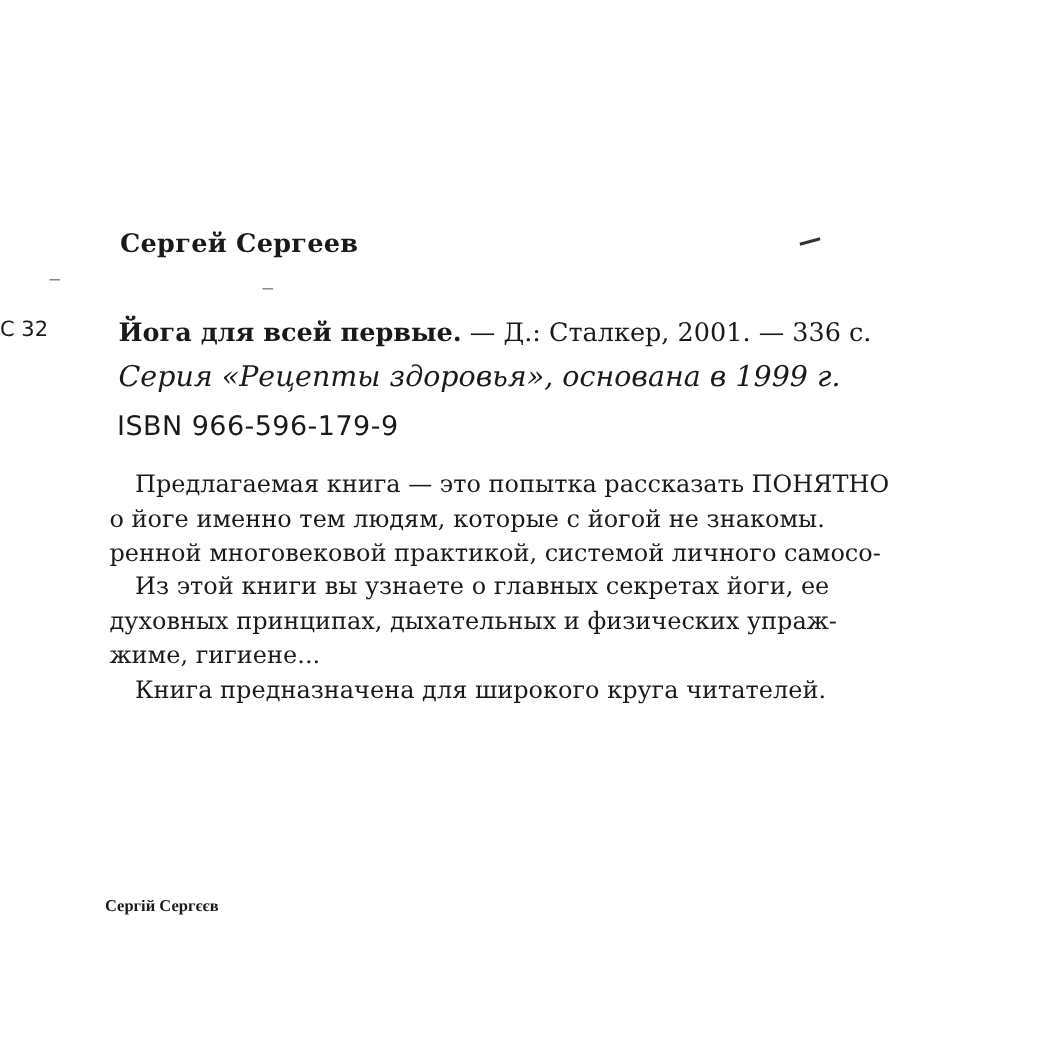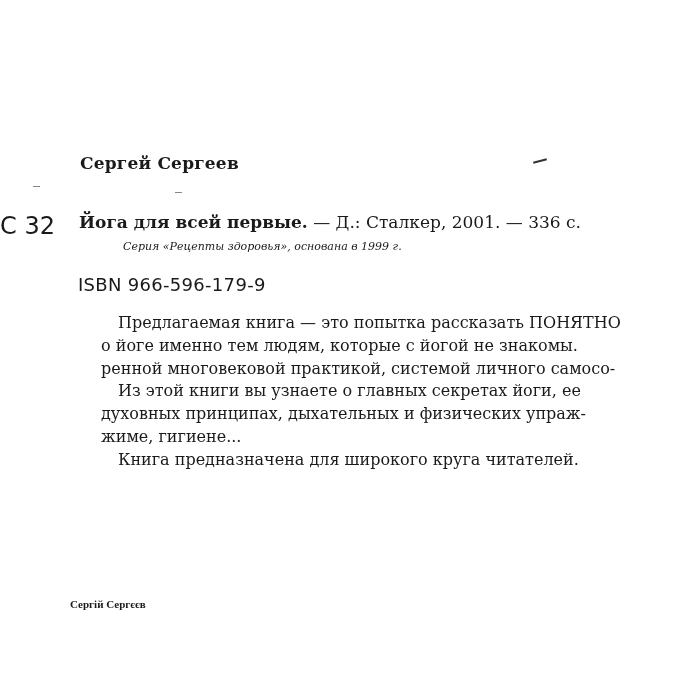--- a/index.html
+++ b/index.html
@@ -8,31 +8,31 @@
       background: #ffffff; position: relative;
       font-family: "DejaVu Serif", "Liberation Serif", serif;
       color: #1a1a1a;
     }
     .abs { position: absolute; white-space: nowrap; }
     .author {
       left: 80px; top: 153px;
       font-family: "DejaVu Serif", serif; font-weight: bold;
       font-size: 17px; letter-spacing: 0.2px;
     }
-    .code { left: 0px; top: 212px; font-size: 24px; font-family: "DejaVu Sans", sans-serif; }
+    .code { left: 0px; top: 212px; font-size: 14px; font-family: "DejaVu Sans", sans-serif; }
     .title-line { left: 79px; top: 212px; font-size: 17px; }
     .title-line b { font-weight: bold; }
-    .series-line { left: 79px; top: 240px; font-size: 11px; font-style: italic; margin-left: 44px; }
+    .series-line { left: 79px; top: 240px; font-size: 19px; font-style: italic; }
     .isbn { left: 78px; top: 274px; font-size: 18px; font-family: "DejaVu Sans", sans-serif; letter-spacing: 0.3px; }
     .body-text {
       position: absolute; left: 73px; top: 312px; width: 572px;
       font-size: 16px; line-height: 22.8px;
       text-align: justify;
     }
-    .body-text .ln { display: block; white-space: nowrap; margin-left: 28px; }
+    .body-text .ln { display: block; white-space: nowrap; }
     .footer-cut {
       left: 70px; top: 600px; height: 12px; overflow: hidden;
       font-weight: bold; font-size: 11px; font-family: "Liberation Serif", serif;
     }
     .footer-cut span { position: relative; top: -2px; }
     .speck { position: absolute; background: #333; }
   </style>
 </head>
 <body>
 

